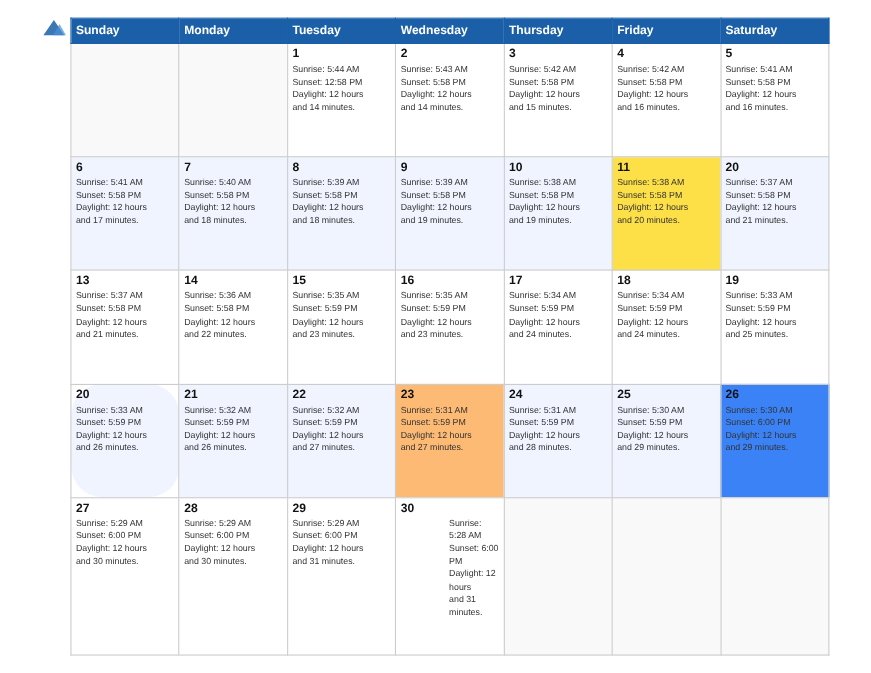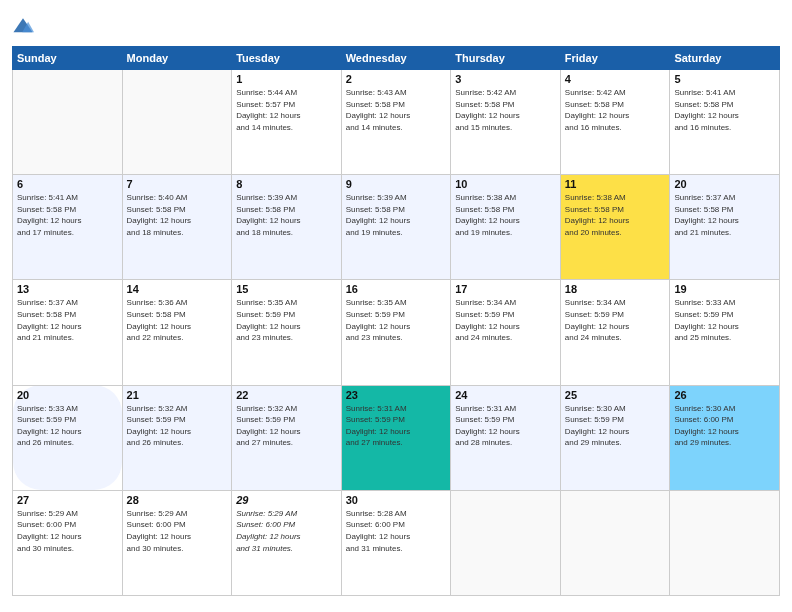--- a/index.html
+++ b/index.html
@@ -6,23 +6,23 @@
     body {
       width: 792px;
       height: 612px;
       background: #fff;
       font-family: Arial, sans-serif;
       overflow: hidden;
     }
     .page {
       width: 792px;
       height: 612px;
-      padding: 16px 12px;
+      padding: 16px 38px;
       display: flex;
-      flex-direction: column;
+      flex-direction: row;
     }
     .header {
       display: flex;
       justify-content: space-between;
       align-items: flex-start;
       margin-bottom: 8px;
     }
     .logo {
       display: flex;
       align-items: center;
@@ -132,21 +132,21 @@
           <th>Saturday</th>
         </tr>
     </thead>
     <tbody id="calendar-body">
     <tr>
           <td class="empty-cell"></td>
           <td class="empty-cell"></td>
           <td style="background: rgb(255, 255, 255);">
             <span class="day-num">1</span>
             <div class="day-info" style="white-space: pre-line;">Sunrise: 5:44 AM
-Sunset: 5:57 PM
+Sunset: 12:58 PM
 Daylight: 12 hours
 and 14 minutes.</div>
           </td>
           <td style="background: rgb(255, 255, 255);">
             <span class="day-num">2</span>
             <div class="day-info" style="white-space: pre-line;">Sunrise: 5:43 AM
 Sunset: 5:58 PM
 Daylight: 12 hours
 and 14 minutes.</div>
           </td>
@@ -289,42 +289,42 @@
 Daylight: 12 hours
 and 26 minutes.</div>
           </td>
           <td style="background: rgb(240, 244, 255);">
             <span class="day-num">22</span>
             <div class="day-info" style="white-space: pre-line;">Sunrise: 5:32 AM
 Sunset: 5:59 PM
 Daylight: 12 hours
 and 27 minutes.</div>
           </td>
-          <td style="background: #14b8a6;">
+          <td style="background: #fdba74;">
             <span class="day-num">23</span>
             <div class="day-info" style="white-space: pre-line;">Sunrise: 5:31 AM
 Sunset: 5:59 PM
 Daylight: 12 hours
 and 27 minutes.</div>
           </td>
           <td style="background: rgb(240, 244, 255);">
             <span class="day-num">24</span>
             <div class="day-info" style="white-space: pre-line;">Sunrise: 5:31 AM
 Sunset: 5:59 PM
 Daylight: 12 hours
 and 28 minutes.</div>
           </td>
           <td style="background: rgb(240, 244, 255);">
             <span class="day-num">25</span>
             <div class="day-info" style="white-space: pre-line;">Sunrise: 5:30 AM
 Sunset: 5:59 PM
 Daylight: 12 hours
 and 29 minutes.</div>
           </td>
-          <td style="background: #7dd3fc;">
+          <td style="background: #3b82f6;">
             <span class="day-num">26</span>
             <div class="day-info" style="white-space: pre-line;">Sunrise: 5:30 AM
 Sunset: 6:00 PM
 Daylight: 12 hours
 and 29 minutes.</div>
           </td>
         </tr>
         <tr>
           <td style="background: rgb(255, 255, 255);">
             <span class="day-num">27</span>
@@ -333,30 +333,30 @@
 Daylight: 12 hours
 and 30 minutes.</div>
           </td>
           <td style="background: rgb(255, 255, 255);">
             <span class="day-num">28</span>
             <div class="day-info" style="white-space: pre-line;">Sunrise: 5:29 AM
 Sunset: 6:00 PM
 Daylight: 12 hours
 and 30 minutes.</div>
           </td>
-          <td style="background: rgb(255, 255, 255); font-style: italic;">
+          <td style="background: rgb(255, 255, 255);">
             <span class="day-num">29</span>
             <div class="day-info" style="white-space: pre-line;">Sunrise: 5:29 AM
 Sunset: 6:00 PM
 Daylight: 12 hours
 and 31 minutes.</div>
           </td>
           <td style="background: rgb(255, 255, 255);">
             <span class="day-num">30</span>
-            <div class="day-info" style="white-space: pre-line;">Sunrise: 5:28 AM
+            <div class="day-info" style="white-space: pre-line; margin-left: 44px;">Sunrise: 5:28 AM
 Sunset: 6:00 PM
 Daylight: 12 hours
 and 31 minutes.</div>
           </td>
           <td class="empty-cell"></td>
           <td class="empty-cell"></td>
           <td class="empty-cell"></td>
         </tr>
       </tbody>
   </table>

